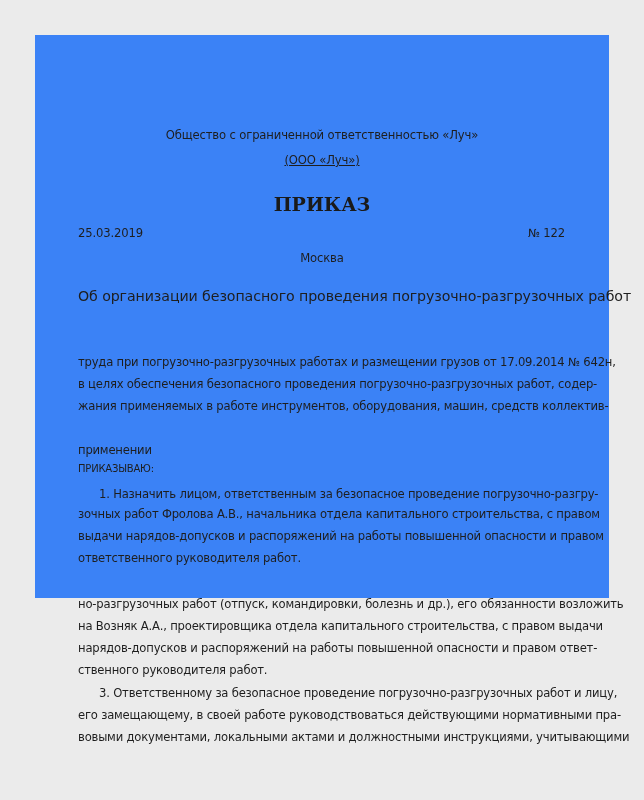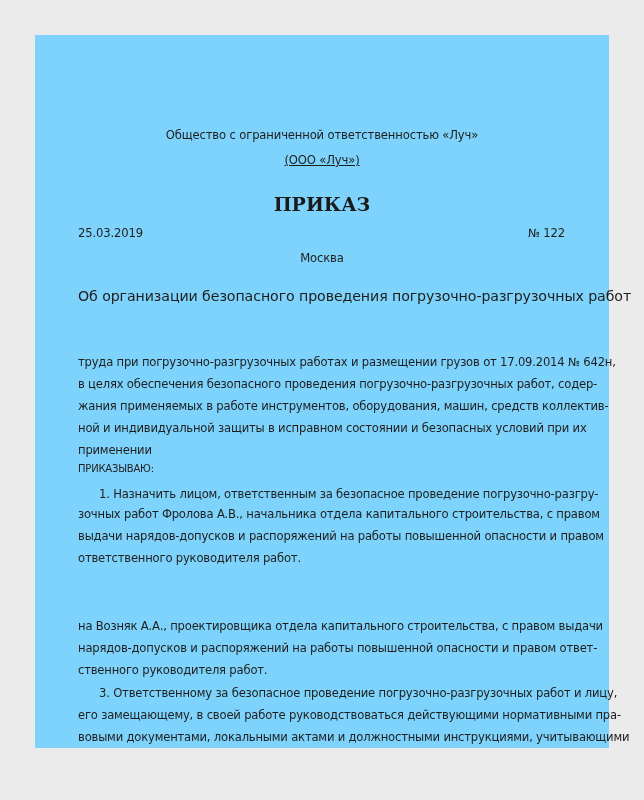--- a/index.html
+++ b/index.html
@@ -1,17 +1,17 @@
 <!DOCTYPE html>
 <html><head>
 <meta charset="utf-8">
 <style>
   html, body { margin:0; padding:0; }
   body { width:644px; height:800px; background:#ebebeb; position:relative; overflow:hidden; }
-  .page { position:absolute; left:35px; top:35px; width:574px; height:713px; background:#7dd3fc; }
+  .page { position:absolute; left:35px; top:35px; width:574px; height:563px; background:#3b82f6; }
   .sans { font-family:"DejaVu Sans", sans-serif; color:#1e1e1e; }
   .ln { position:absolute; white-space:nowrap; font-size:11.6px; letter-spacing:-0.15px; }
   .center { left:0; right:0; text-align:center; }
   .title { position:absolute; left:0; right:0; text-align:center; font-family:"DejaVu Serif", serif; font-weight:bold; font-size:19px; color:#1a1a1a; top:158px; }
   .subject { position:absolute; left:43px; top:253px; font-size:14.2px; white-space:nowrap; letter-spacing:-0.1px; }
   .just { position:absolute; left:43px; width:487px; text-align:justify; text-align-last:justify; white-space:nowrap; font-size:11.6px; letter-spacing:-0.2px; }
   .left { position:absolute; white-space:nowrap; font-size:11.6px; letter-spacing:-0.2px; }
 </style>
 </head>
 <body>
@@ -22,30 +22,30 @@
   <div class="title">ПРИКАЗ</div>
   <div class="ln" style="left:43px; top:191px;">25.03.2019</div>
   <div class="ln" style="right:44px; top:191px;">№ 122</div>
   <div class="ln center" style="top:216px;">Москва</div>
 
   <div class="subject">Об организации безопасного проведения погрузочно-разгрузочных работ</div>
 
   <div class="just" style="top:320px;">труда при погрузочно-разгрузочных работах и размещении грузов от 17.09.2014 № 642н,</div>
   <div class="just" style="top:364px;">жания применяемых в работе инструментов, оборудования, машин, средств коллектив-</div>
   <div class="just" style="top:342px;">в целях обеспечения безопасного проведения погрузочно-разгрузочных работ, содер-</div>
-  <div class="just" style="top:386px;">ной и индивидуальной защиты в исправном состоянии и безопасных условий при их</div>
   <div class="left" style="top:408px; left:43px;">применении</div>
 
   <div class="left" style="top:428px; left:43px; font-size:10px;">ПРИКАЗЫВАЮ:</div>
 
   <div class="just" style="top:452px; left:64px; width:466px;">1. Назначить лицом, ответственным за безопасное проведение погрузочно-разгру-</div>
   <div class="just" style="top:472px;">зочных работ Фролова А.В., начальника отдела капитального строительства, с правом</div>
   <div class="just" style="top:494px;">выдачи нарядов-допусков и распоряжений на работы повышенной опасности и правом</div>
   <div class="left" style="top:516px; left:43px;">ответственного руководителя работ.</div>
 
+  <div class="just" style="top:562px;">но-разгрузочных работ (отпуск, командировки, болезнь и др.), его обязанности возложить</div>
   <div class="just" style="top:584px;">на Возняк А.А., проектировщика отдела капитального строительства, с правом выдачи</div>
   <div class="just" style="top:606px;">нарядов-допусков и распоряжений на работы повышенной опасности и правом ответ-</div>
   <div class="left" style="top:628px; left:43px;">ственного руководителя работ.</div>
 
   <div class="just" style="top:651px; left:64px; width:466px;">3. Ответственному за безопасное проведение погрузочно-разгрузочных работ и лицу,</div>
   <div class="just" style="top:695px;">вовыми документами, локальными актами и должностными инструкциями, учитывающими</div>
   <div class="just" style="top:673px;">его замещающему, в своей работе руководствоваться действующими нормативными пра-</div>
 </div>
 
 </body></html>

